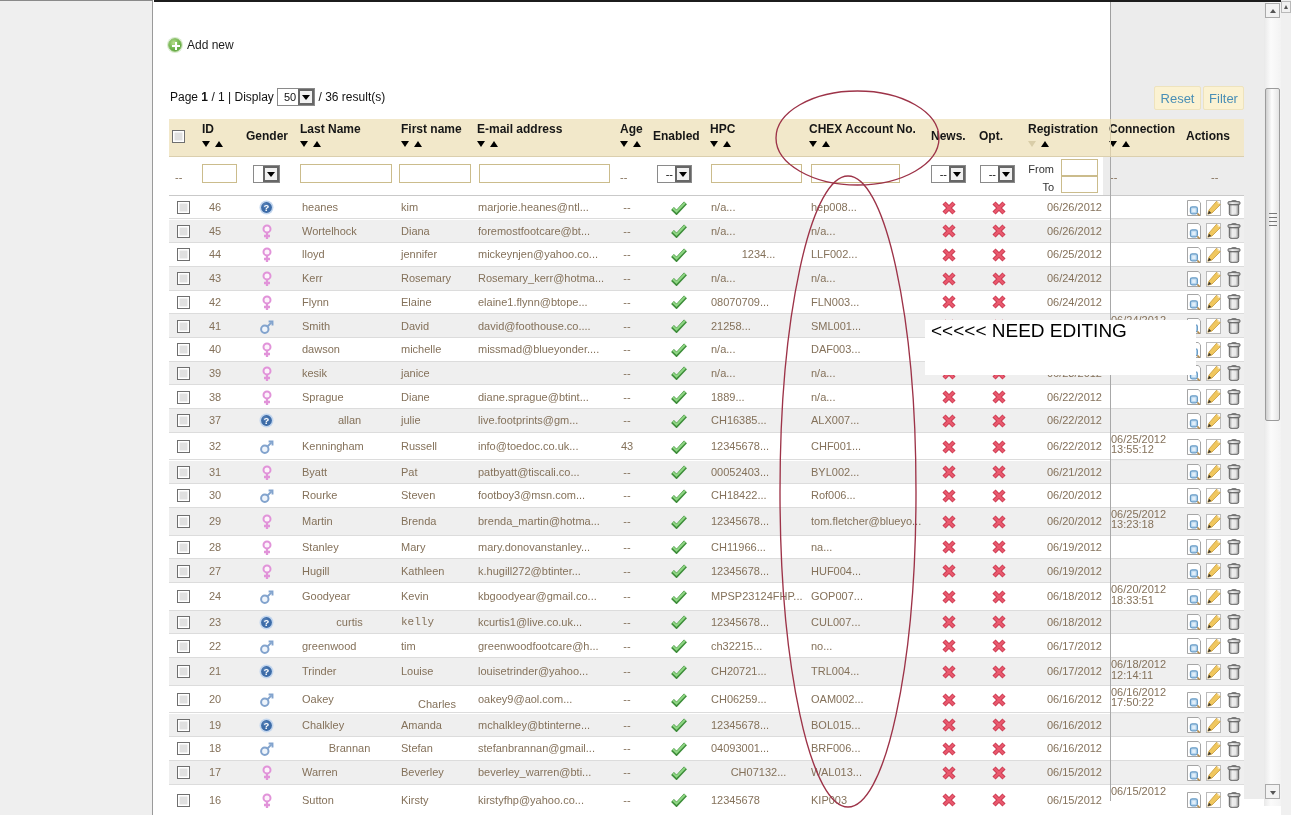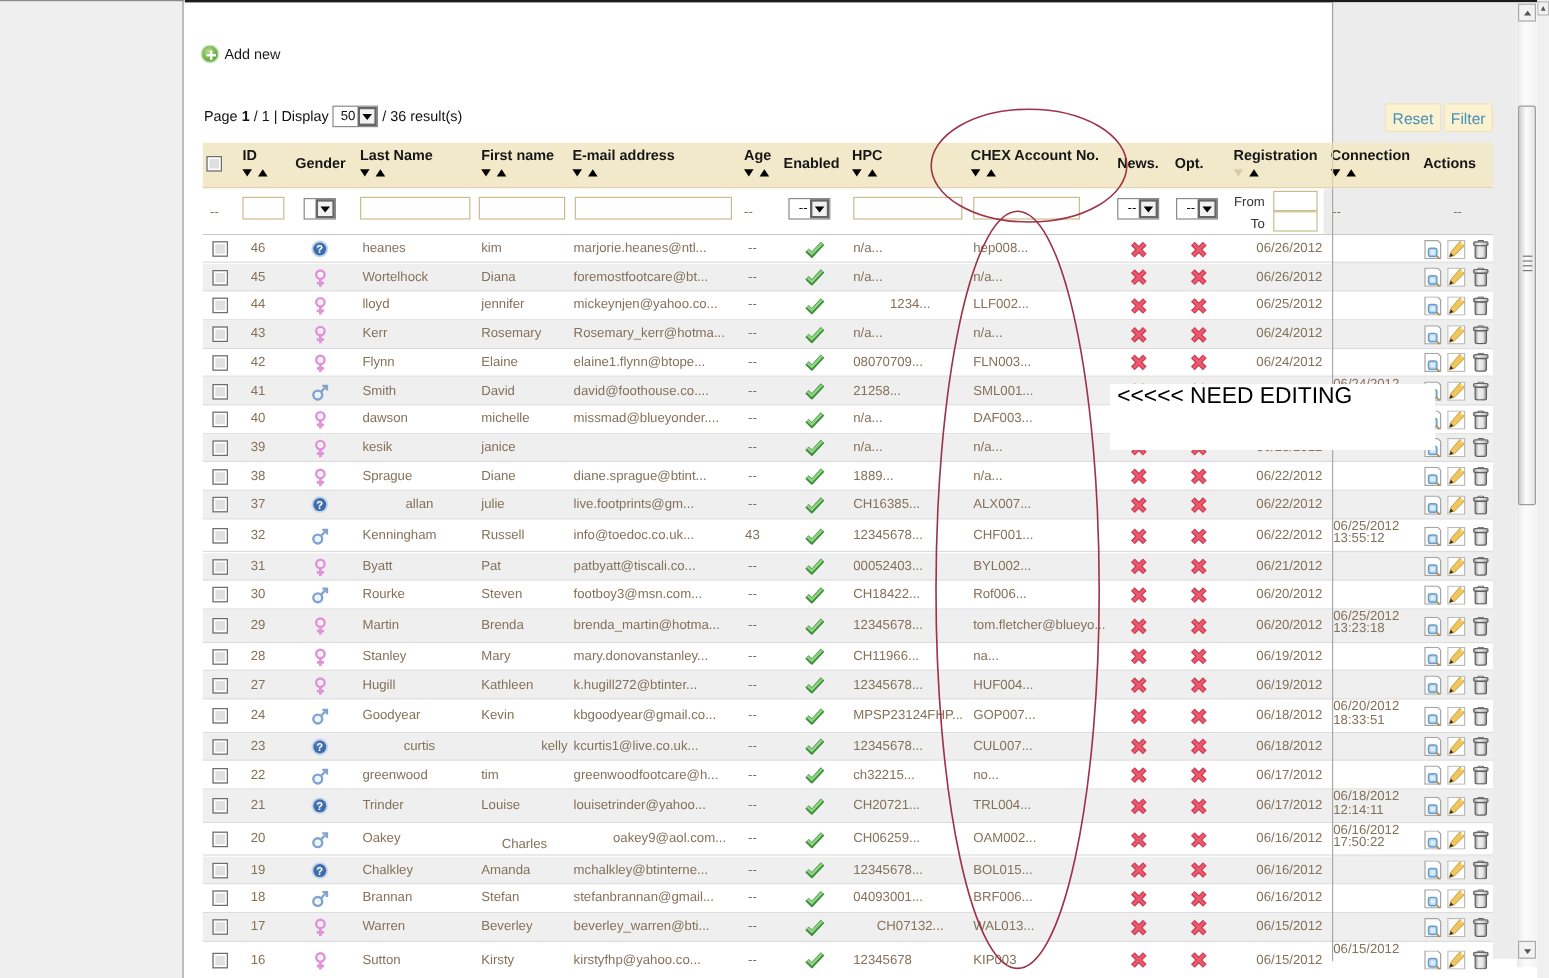--- a/index.html
+++ b/index.html
@@ -1072,21 +1072,21 @@
 <div class="row odd" style="top:610.7px;height:23.7px">
     <span class="cbx" style="top:5.3px"></span>
     <span class="c" style="left:26px;top:5.3px;width:40px;text-align:center;">23</span>
     <span class="c" style="left:90px;top:4.3px"><svg width="15" height="15" viewBox="0 0 15 15">
         <circle cx="7.5" cy="7.5" r="7" fill="#c3d6ee"></circle>
         <circle cx="7.5" cy="7.5" r="5.4" fill="#3d6ca8"></circle>
         <circle cx="6.3" cy="5.6" r="2.6" fill="#5580b5" opacity="0.8"></circle>
         <text x="7.5" y="11" text-anchor="middle" font-family="Liberation Sans" font-size="9.5" font-weight="bold" fill="#fff">?</text>
       </svg></span>
     <span class="c" style="left:133px;top:5.3px;width:95px;text-align:center;">curtis</span>
-    <span class="c" style="left:232px;top:5.3px;width:72px;text-align:right;">kelly</span>
+    <span class="c" style="left:232px;top:5.3px;width:72px;text-align:left;font-family:Liberation Mono, monospace;">kelly</span>
     <span class="c" style="left:309px;top:5.3px;width:128px;text-align:left;">kcurtis1@live.co.uk...</span>
     <span class="c" style="left:438px;top:5.3px;width:40px;text-align:center;">--</span>
     <span class="c" style="left:501px;top:4.8px"><svg width="18" height="14" viewBox="0 0 18 14">
         <path d="M2.5 7.5 L6.5 11.5 L15.5 1.8" fill="none" stroke="#3e8d3a" stroke-width="4"></path>
         <path d="M2.9 7.3 L6.5 10.6 L15 1.8" fill="none" stroke="#8ed683" stroke-width="2"></path>
       </svg></span>
     <span class="c" style="left:542px;top:5.3px;width:95px;text-align:left;">12345678...</span>
     <span class="c" style="left:642px;top:5.3px;width:125px;text-align:left;">CUL007...</span>
     <span class="c" style="left:772px;top:4.8px"><svg width="16" height="14" viewBox="0 0 16 14">
         <path d="M3 2 L13 12 M13 2 L3 12" stroke="#ca3a50" stroke-width="4.4" fill="none"></path>
@@ -1237,21 +1237,21 @@
 <div class="row even" style="top:685.8px;height:27.7px">
     <span class="cbx" style="top:7.3px"></span>
     <span class="c" style="left:26px;top:7.3px;width:40px;text-align:center;">20</span>
     <span class="c" style="left:90px;top:6.3px"><svg width="16" height="16" viewBox="0 0 16 16">
         <circle cx="5.8" cy="10.2" r="3.7" fill="#eef4fb" stroke="#82a3cd" stroke-width="2"></circle>
         <path d="M8.5 7.5 L12.6 3.4" stroke="#82a3cd" stroke-width="1.9"></path>
         <path d="M9.6 2.5 L13.5 2.5 L13.5 6.4" fill="none" stroke="#82a3cd" stroke-width="1.9"></path>
       </svg></span>
     <span class="c" style="left:133px;top:7.3px;width:95px;text-align:left;">Oakey</span>
     <span class="c" style="left:232px;top:12px;width:72px;text-align:center;">Charles</span>
-    <span class="c" style="left:309px;top:7.3px;width:128px;text-align:center;margin-left:16px;">oakey9@aol.com...</span>
+    <span class="c" style="left:309px;top:7.3px;width:128px;text-align:left;">oakey9@aol.com...</span>
     <span class="c" style="left:438px;top:7.3px;width:40px;text-align:center;">--</span>
     <span class="c" style="left:501px;top:6.8px"><svg width="18" height="14" viewBox="0 0 18 14">
         <path d="M2.5 7.5 L6.5 11.5 L15.5 1.8" fill="none" stroke="#3e8d3a" stroke-width="4"></path>
         <path d="M2.9 7.3 L6.5 10.6 L15 1.8" fill="none" stroke="#8ed683" stroke-width="2"></path>
       </svg></span>
     <span class="c" style="left:542px;top:7.3px;width:95px;text-align:left;">CH06259...</span>
     <span class="c" style="left:642px;top:7.3px;width:125px;text-align:left;">OAM002...</span>
     <span class="c" style="left:772px;top:6.8px"><svg width="16" height="14" viewBox="0 0 16 14">
         <path d="M3 2 L13 12 M13 2 L3 12" stroke="#ca3a50" stroke-width="4.4" fill="none"></path>
         <path d="M3.5 2.4 L12.5 11.6 M12.5 2.4 L3.5 11.6" stroke="#ea596e" stroke-width="2.4" fill="none"></path>
@@ -1345,21 +1345,21 @@
       </svg></span>
   </div>
 <div class="row even" style="top:737.2px;height:23.7px">
     <span class="cbx" style="top:5.3px"></span>
     <span class="c" style="left:26px;top:5.3px;width:40px;text-align:center;">18</span>
     <span class="c" style="left:90px;top:4.3px"><svg width="16" height="16" viewBox="0 0 16 16">
         <circle cx="5.8" cy="10.2" r="3.7" fill="#eef4fb" stroke="#82a3cd" stroke-width="2"></circle>
         <path d="M8.5 7.5 L12.6 3.4" stroke="#82a3cd" stroke-width="1.9"></path>
         <path d="M9.6 2.5 L13.5 2.5 L13.5 6.4" fill="none" stroke="#82a3cd" stroke-width="1.9"></path>
       </svg></span>
-    <span class="c" style="left:133px;top:5.3px;width:95px;text-align:left;">Brannan</span>
+    <span class="c" style="left:133px;top:5.3px;width:95px;text-align:center;">Brannan</span>
     <span class="c" style="left:232px;top:5.3px;width:72px;text-align:left;">Stefan</span>
     <span class="c" style="left:309px;top:5.3px;width:128px;text-align:left;">stefanbrannan@gmail...</span>
     <span class="c" style="left:438px;top:5.3px;width:40px;text-align:center;">--</span>
     <span class="c" style="left:501px;top:4.8px"><svg width="18" height="14" viewBox="0 0 18 14">
         <path d="M2.5 7.5 L6.5 11.5 L15.5 1.8" fill="none" stroke="#3e8d3a" stroke-width="4"></path>
         <path d="M2.9 7.3 L6.5 10.6 L15 1.8" fill="none" stroke="#8ed683" stroke-width="2"></path>
       </svg></span>
     <span class="c" style="left:542px;top:5.3px;width:95px;text-align:left;">04093001...</span>
     <span class="c" style="left:642px;top:5.3px;width:125px;text-align:left;">BRF006...</span>
     <span class="c" style="left:772px;top:4.8px"><svg width="16" height="14" viewBox="0 0 16 14">

